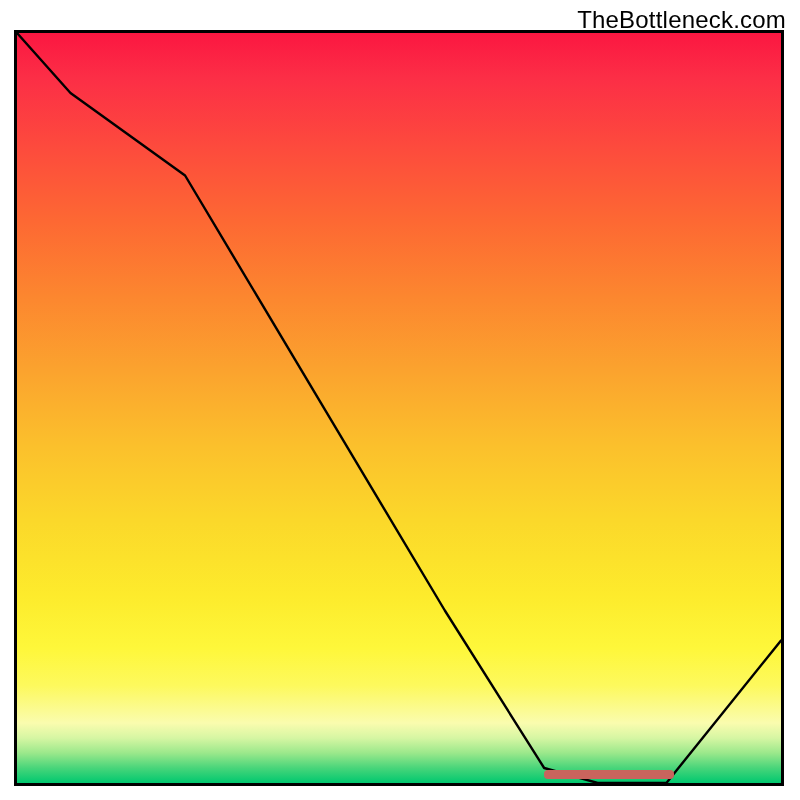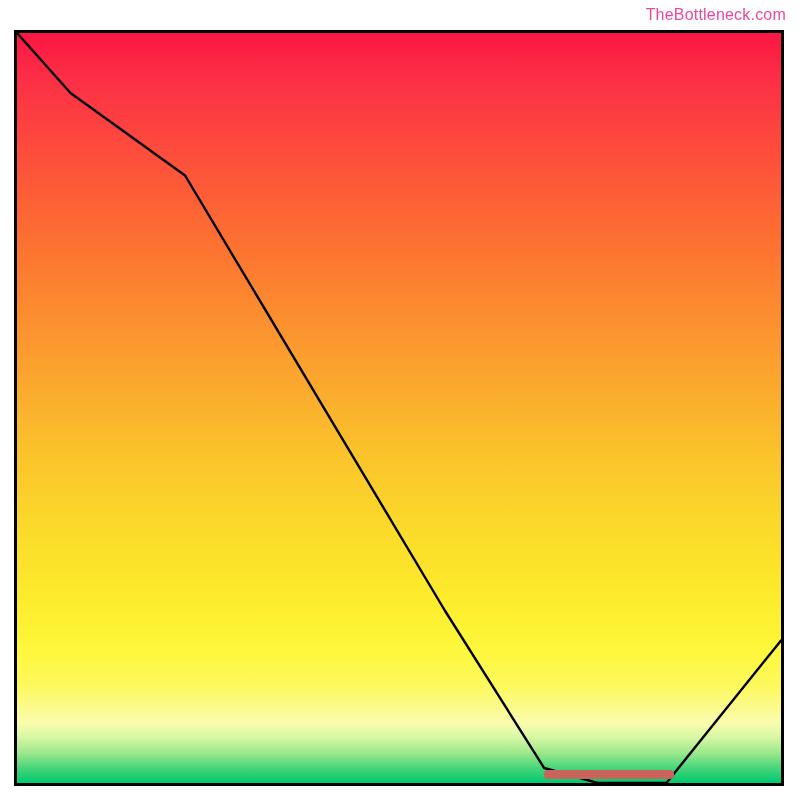--- a/index.html
+++ b/index.html
@@ -7,22 +7,22 @@
     width: 800px;
     height: 800px;
     background: #ffffff;
     position: relative;
     font-family: Arial, sans-serif;
   }
   .watermark {
     position: absolute;
     top: 6px;
     right: 14px;
-    color: #ec4899;
-    font-size: 16px;
+    color: #000000;
+    font-size: 24px;
     font-weight: normal;
     letter-spacing: 0.2px;
   }
   .frame {
     position: absolute;
     left: 14px;
     top: 30px;
     width: 770px;
     height: 756px;
     border: 3px solid #000;

